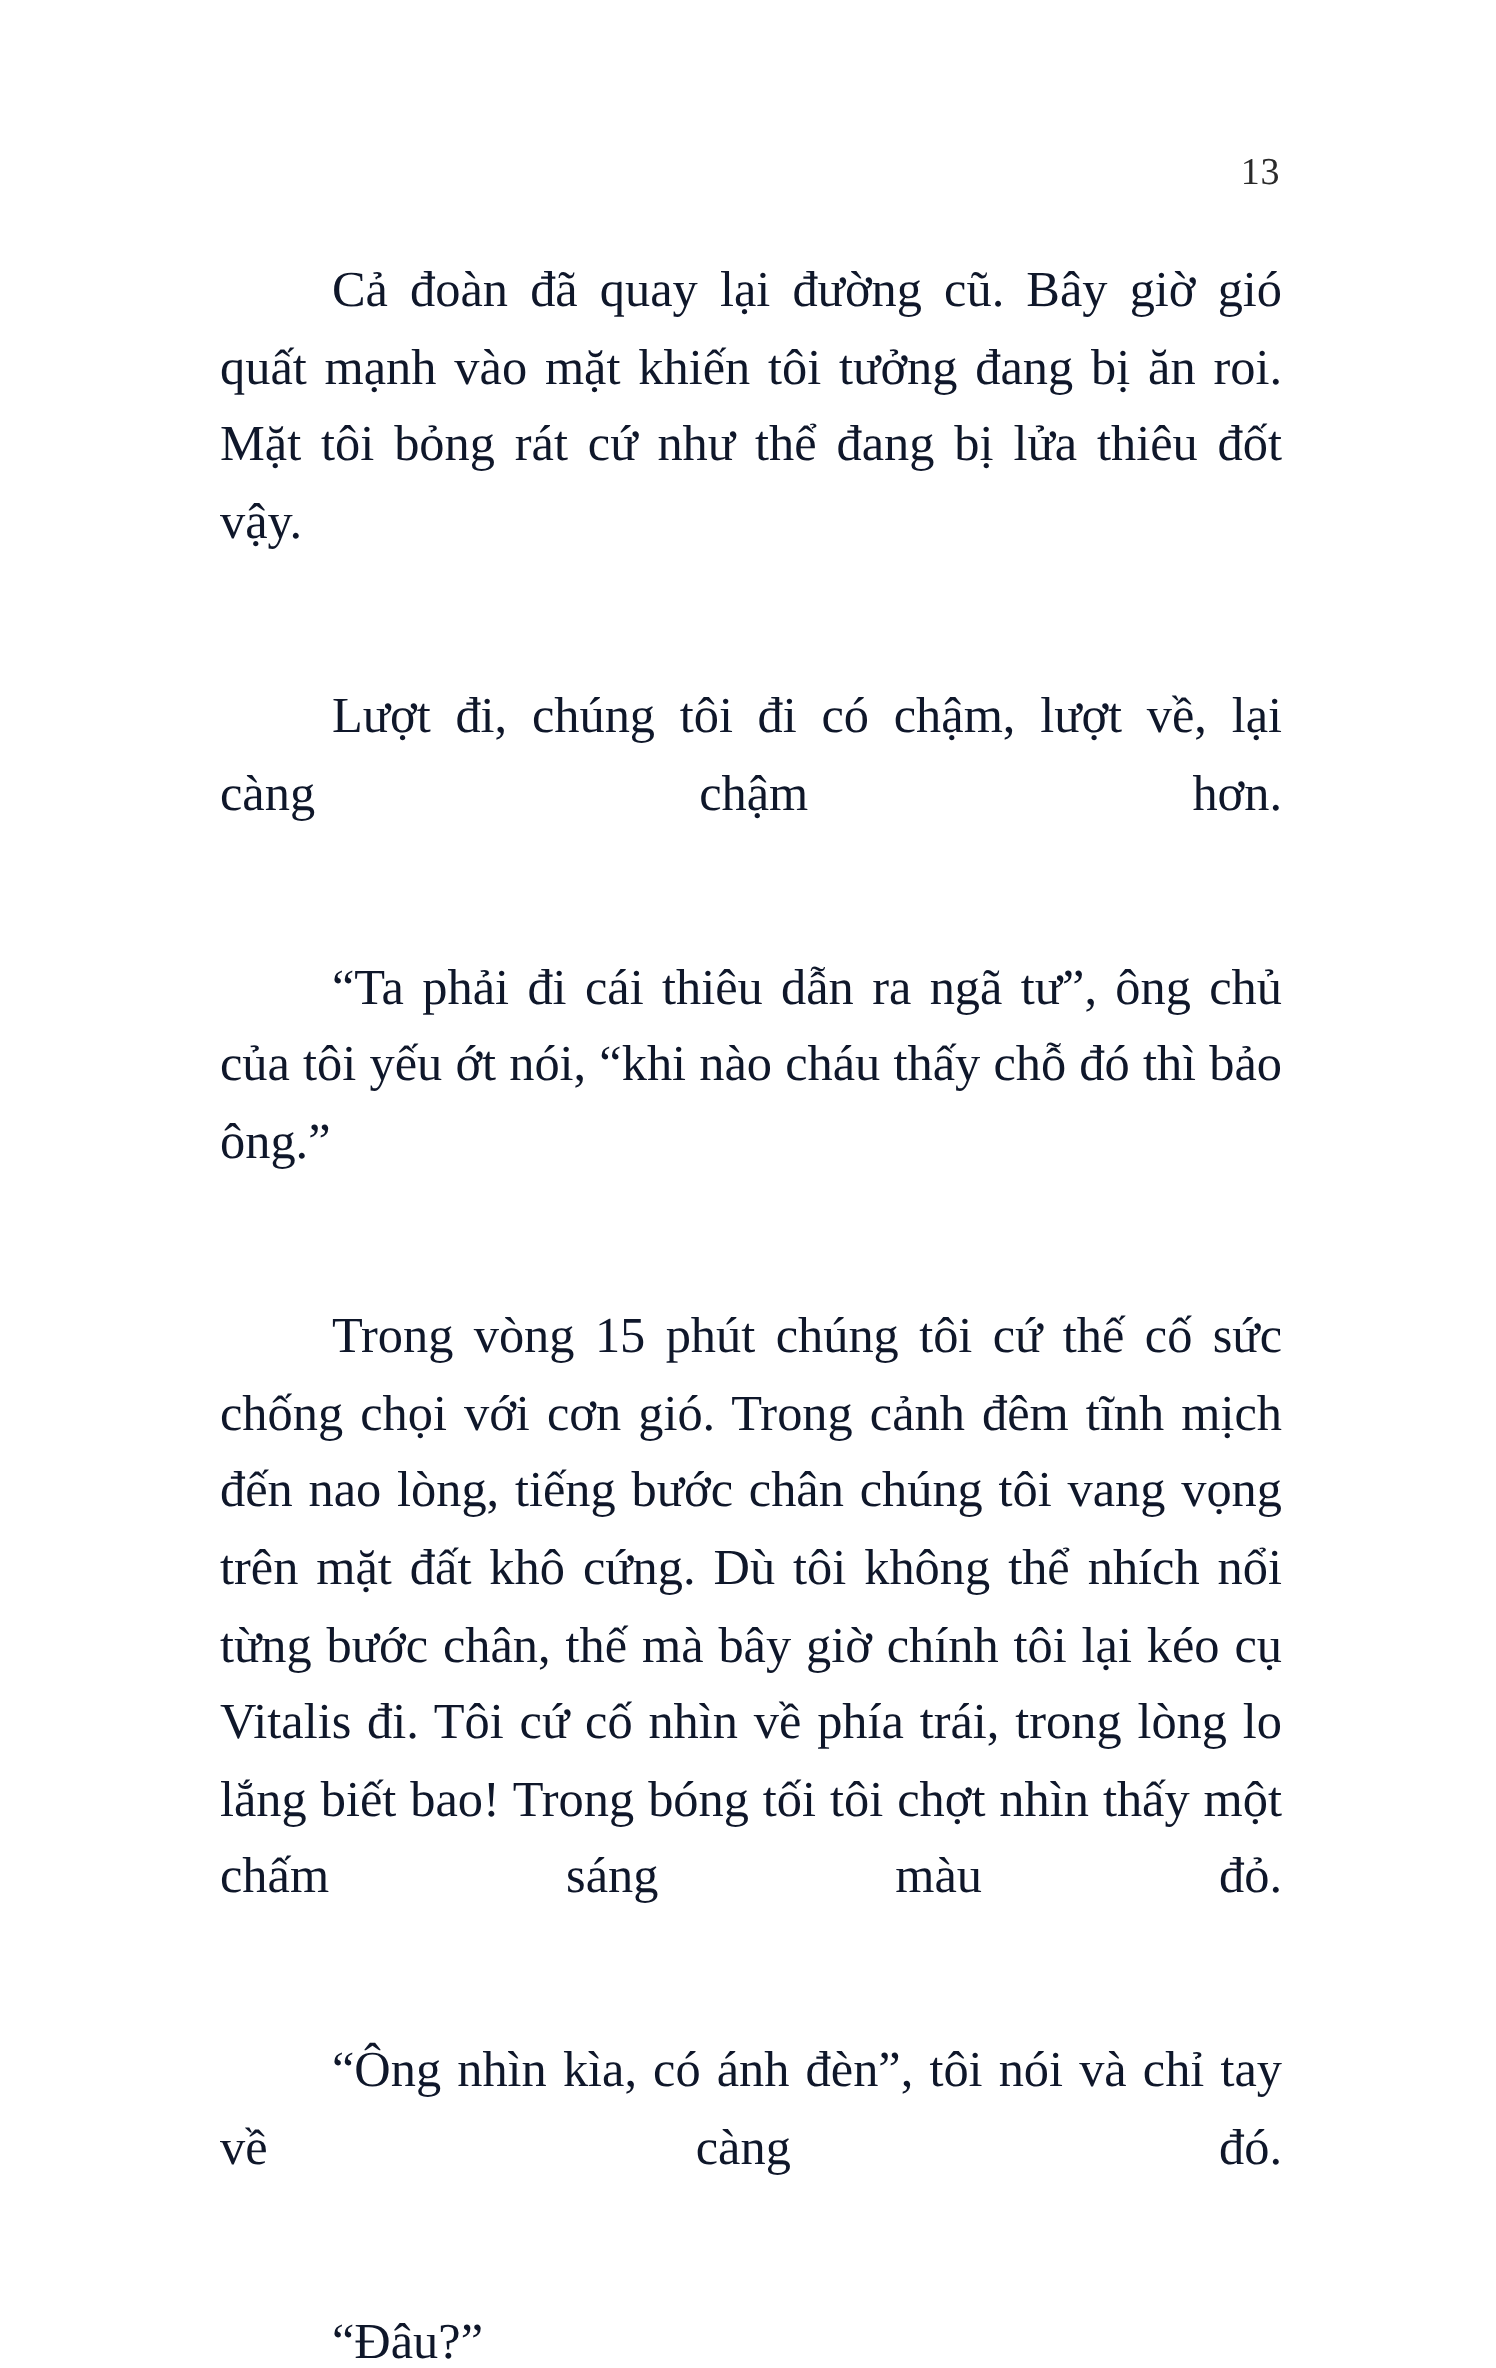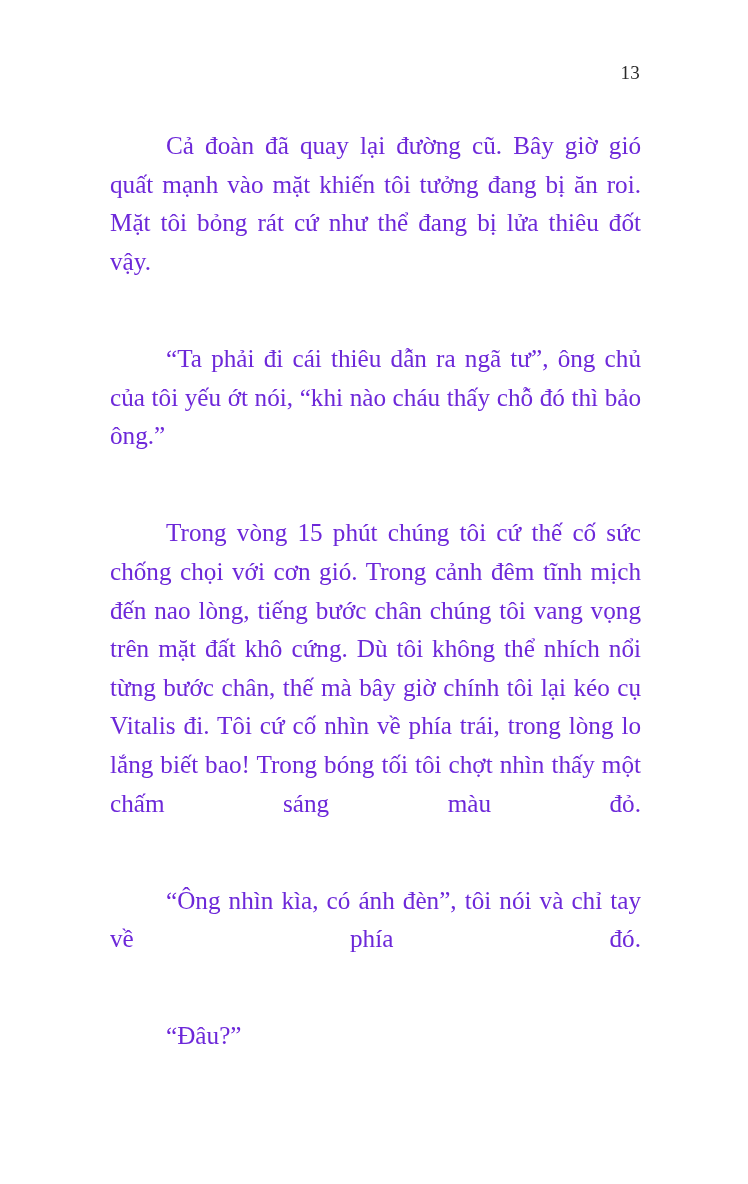--- a/index.html
+++ b/index.html
@@ -20,21 +20,21 @@
   .page {
     position: absolute;
     inset: 0;
     background: #ffffff;
   }
 
   
   .folio-row {
     position: absolute;
     left: 110px;
-    top: 58px;
+    top: 72px;
     width: 530px;
     text-align: right;
     height: 30px;
   }
   .folio {
     font-family: "Liberation Serif", "DejaVu Serif", serif;
     font-size: 19px;
     line-height: 30px;
     color: #2a2a2a;
     letter-spacing: 0.3px;
@@ -48,21 +48,21 @@
     width: 531px;
   }
 
   .para {
     margin: 0;
     font-size: 25.2px;
     line-height: 38.6px;
     text-align: justify;
     text-justify: inter-word;
     text-indent: 56px;
-    color: #6d28d9;
+    color: #0f172a;
     word-spacing: 0.2px;
     hyphens: none;
     -webkit-hyphens: none;
   }
   .para + .para {
     margin-top: 20px;
   }
   
   .para::after {
     content: "";
@@ -74,19 +74,20 @@
 <body>
 
 <div class="page">
 
   <div class="folio-row">
     <span class="folio">13</span>
   </div>
 
   <div class="textblock">
     <p class="para">Cả đoàn đã quay lại đường cũ. Bây giờ gió quất mạnh vào mặt khiến tôi tưởng đang bị ăn roi. Mặt tôi bỏng rát cứ như thể đang bị lửa thiêu đốt vậy.</p>
+    <p class="para">Lượt đi, chúng tôi đi có chậm, lượt về, lại càng chậm hơn.</p>
     <p class="para">“Ta phải đi cái thiêu dẫn ra ngã tư”, ông chủ của tôi yếu ớt nói, “khi nào cháu thấy chỗ đó thì bảo ông.”</p>
     <p class="para">Trong vòng 15 phút chúng tôi cứ thế cố sức chống chọi với cơn gió. Trong cảnh đêm tĩnh mịch đến nao lòng, tiếng bước chân chúng tôi vang vọng trên mặt đất khô cứng. Dù tôi không thể nhích nổi từng bước chân, thế mà bây giờ chính tôi lại kéo cụ Vitalis đi. Tôi cứ cố nhìn về phía trái, trong lòng lo lắng biết bao! Trong bóng tối tôi chợt nhìn thấy một chấm sáng màu đỏ.</p>
-    <p class="para">“Ông nhìn kìa, có ánh đèn”, tôi nói và chỉ tay về phía đó.</p>
+    <p class="para">“Ông nhìn kìa, có ánh đèn”, tôi nói và chỉ tay về càng đó.</p>
     <p class="para">“Đâu?”</p>
   </div>
 
 </div>
 
 </body></html>

